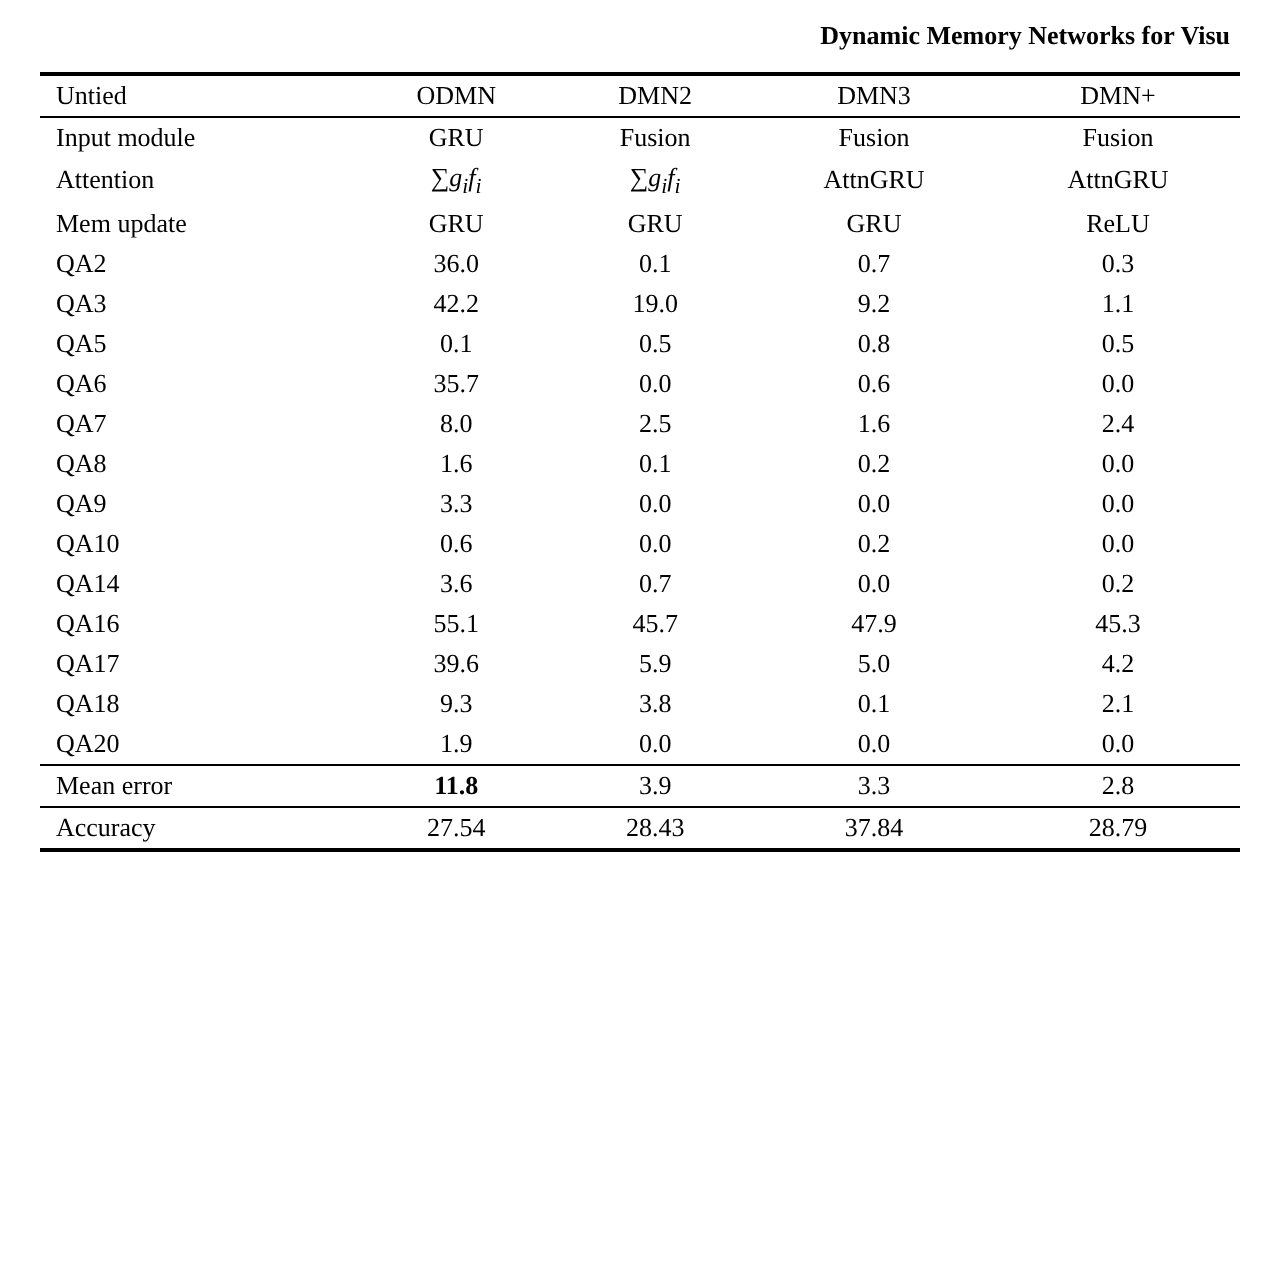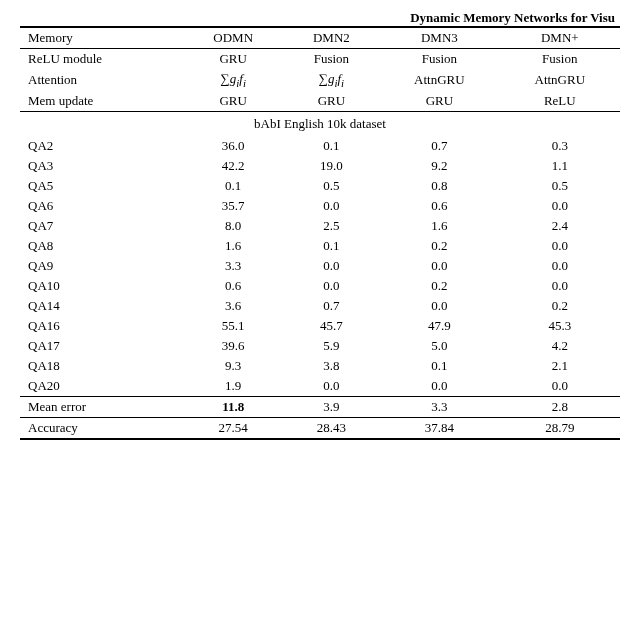--- a/index.html
+++ b/index.html
@@ -15,20 +15,21 @@
       color: #000000;
       width: 640px;
       min-height: 634px;
       padding: 10px 20px 20px 20px;
     }
 
     .page-title {
       text-align: right;
       font-weight: bold;
       font-size: 13px;
+      margin-bottom: 10px;
       padding-right: 5px;
     }
 
     table {
       width: 100%;
       border-collapse: collapse;
       font-size: 13px;
     }
 
     th, td {
@@ -63,51 +64,48 @@
     }
   </style>
 </head>
 <body>
 
 <div class="page-title">Dynamic Memory Networks for Visu</div>
 
 <table>
   <thead>
     <tr class="header-row">
-      <th class="left-col">Memory</th>
+      <th class="left-col">Untied</th>
       <th>ODMN</th>
       <th>DMN2</th>
       <th>DMN3</th>
       <th>DMN+</th>
     </tr>
   </thead>
   <tbody id="table-body">
   <tr>
-        <td class="left-col">ReLU module</td>
+        <td class="left-col">Input module</td>
         <td>GRU</td>
         <td>Fusion</td>
         <td>Fusion</td>
         <td>Fusion</td>
       </tr>
       <tr>
         <td class="left-col">Attention</td>
         <td>∑<i>g<sub>i</sub>f<sub>i</sub></i></td>
         <td>∑<i>g<sub>i</sub>f<sub>i</sub></i></td>
         <td>AttnGRU</td>
         <td>AttnGRU</td>
       </tr>
       <tr>
         <td class="left-col">Mem update</td>
         <td>GRU</td>
         <td>GRU</td>
         <td>GRU</td>
         <td>ReLU</td>
-      </tr>
-      <tr class="section-row">
-        <td colspan="5" style="border-top: 1px solid rgb(0, 0, 0); border-bottom: none;">bAbI English 10k dataset</td>
       </tr>
       <tr>
         <td class="left-col">QA2</td>
         <td>36.0</td>
         <td>0.1</td>
         <td>0.7</td>
         <td>0.3</td>
       </tr>
       <tr>
         <td class="left-col">QA3</td>

